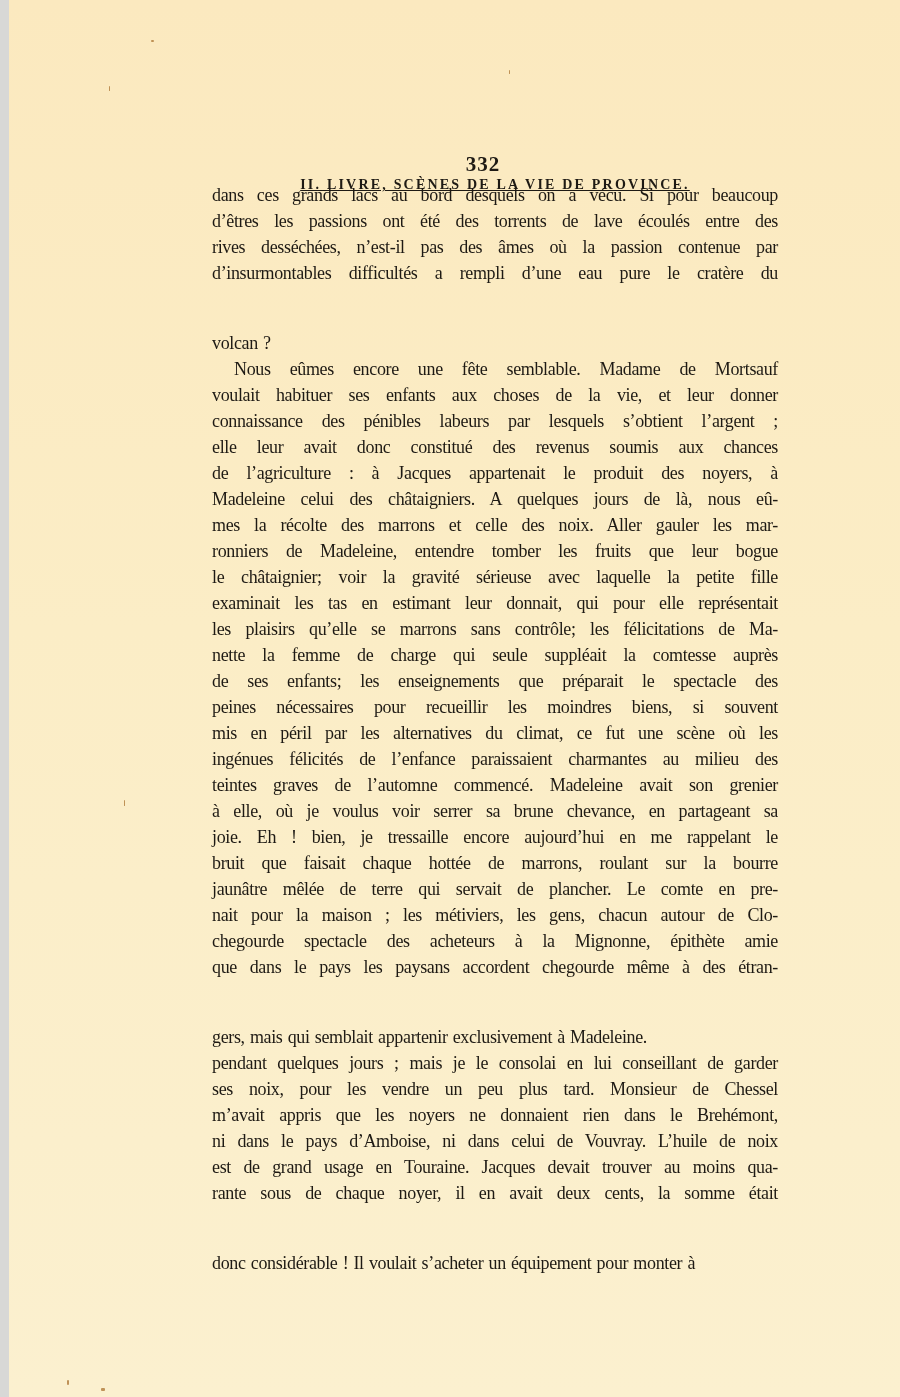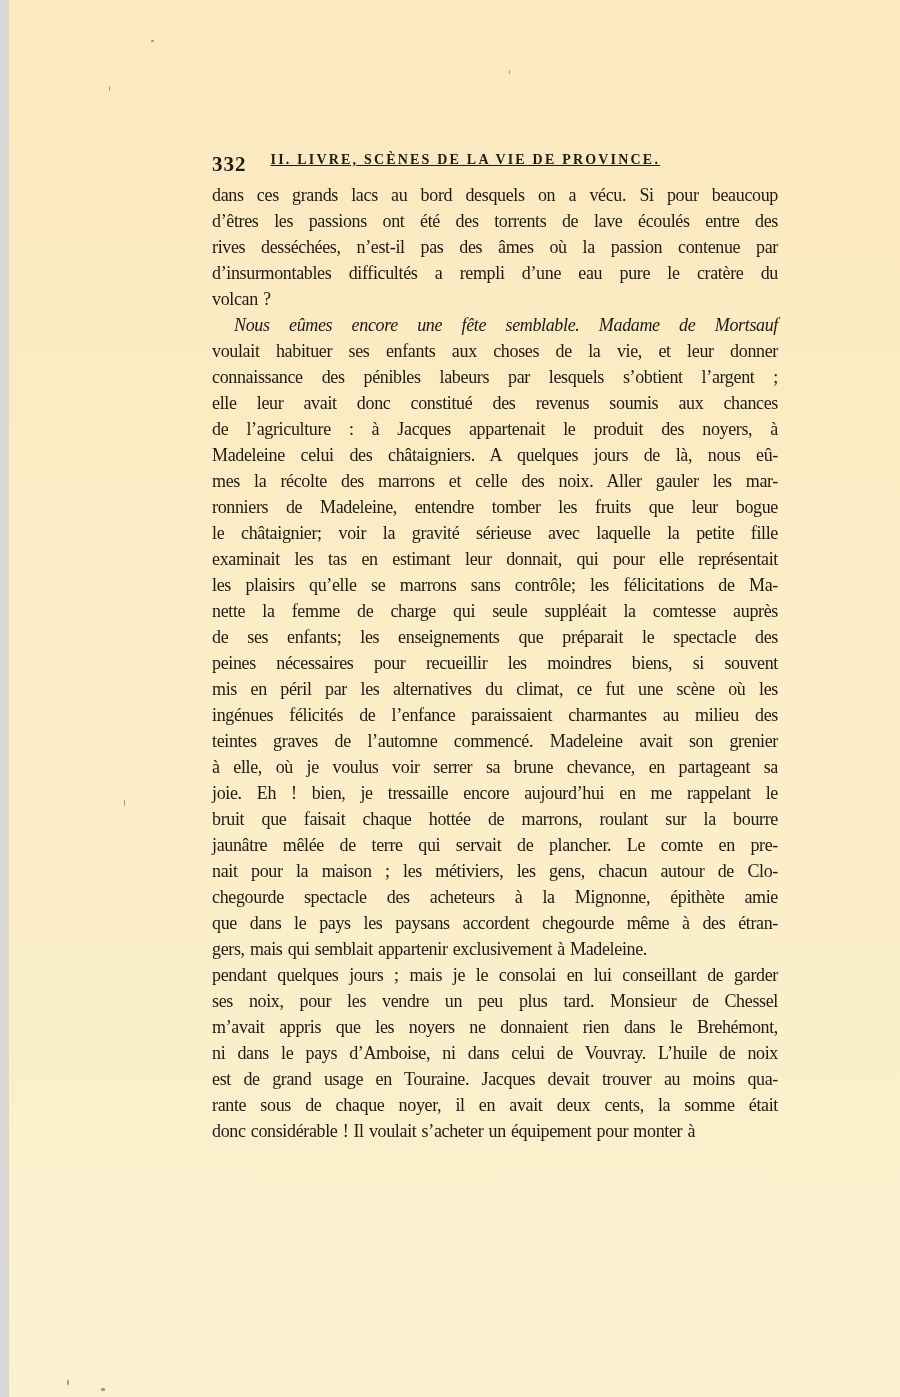--- a/index.html
+++ b/index.html
@@ -32,23 +32,24 @@
       background: linear-gradient(180deg, #fbe9bf 0%, #fbedc6 45%, #fbf0cf 100%);
     }
     .text-block {
       position: absolute;
       left: 212px;
       top: 152px;
       width: 566px;
     }
     .running-head {
       display: flex;
-      align-items: flex-start;
+      align-items: center;
       height: 30px;
       font-weight: bold;
+      flex-direction: column;
     }
     .page-number {
       font-size: 21px;
       letter-spacing: 1px;
       margin-right: 24px;
       font-weight: bold;
     }
     .head-title {
       font-size: 14px;
       letter-spacing: 2.2px;
@@ -65,24 +66,24 @@
       line-height: 26px;
       font-size: 18px;
       white-space: nowrap;
       text-align: justify;
       text-align-last: justify;
       letter-spacing: -0.35px;
       word-spacing: 1px;
     }
     .line.last {
       text-align-last: left;
+      margin-top: 44px;
     }
     .line.indent {
       padding-left: 22px;
-      font-style: italic;
     }
     .speck {
       position: absolute;
       background: #b07a3a;
       border-radius: 1px;
       opacity: 0.8;
     }
   </style>
 </head>
 <body>

